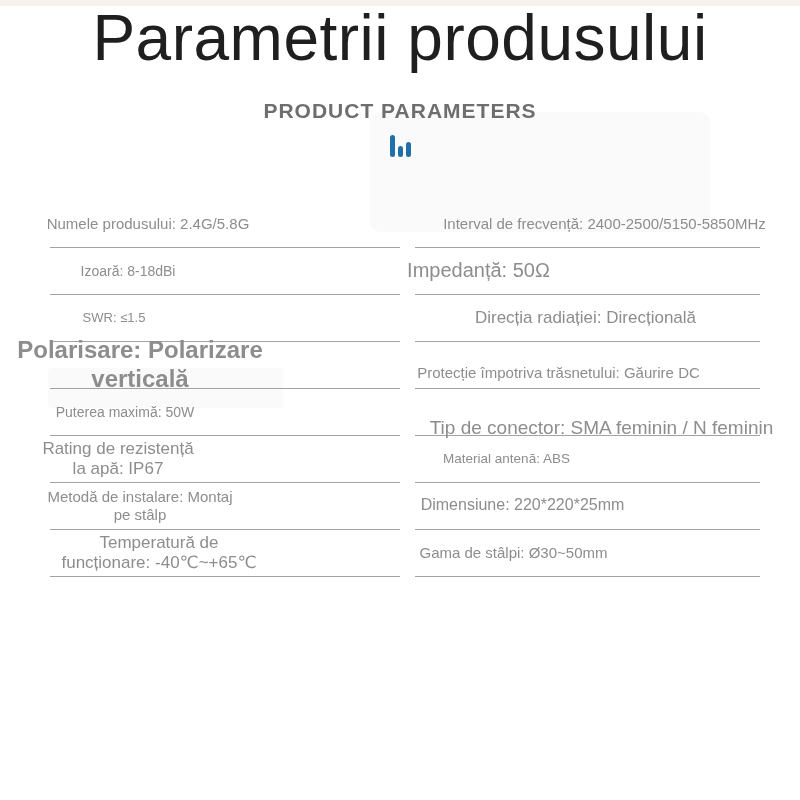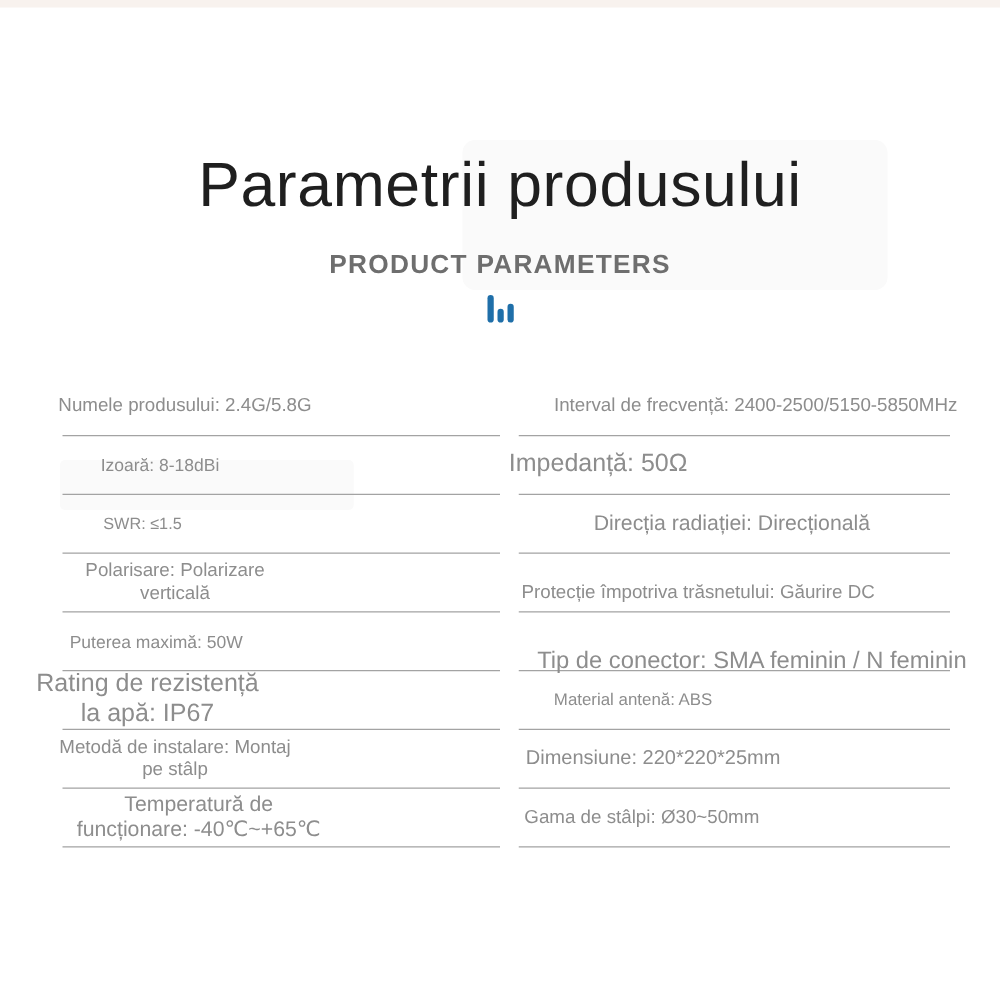--- a/index.html
+++ b/index.html
@@ -17,22 +17,21 @@
   
   .artifact{
     position:absolute;background:#fafafa;border-radius:10px;
   }
   .art-title{left:370px;top:112px;width:340px;height:120px;}
   .art-izo{left:48px;top:368px;width:235px;height:40px;border-radius:4px;}
 
   .header{position:relative;text-align:center;}
   .page-title{
     margin:0;
-    padding-top:118px;
-    font-size:50px;
+    font-size:64px;
     font-weight:400;
     color:#1f1f1f;
     letter-spacing:0.5px;
     line-height:1.2;
   }
   .page-subtitle{
     margin:0;
     margin-top:22px;
     font-size:21px;
     font-weight:700;
@@ -67,23 +66,23 @@
     line-height:1.18;
     overflow:visible;
   }
   .cell.left{flex:0 0 350px;}
   .cell.right{flex:1 1 auto;}
 
   
   .lc1 span{font-size:15px;transform:translateX(-77px);}
   .lc2 span{font-size:14px;transform:translateX(-97px);}
   .lc3 span{font-size:13px;transform:translateX(-111px);}
-  .lc4 span{font-size:15px;transform:translateX(-85px);}
+  .lc4 span{font-size:24px;transform:translateX(-85px);font-weight:bold;}
   .lc5 span{font-size:14px;transform:translateX(-100px);}
-  .lc6 span{font-size:20px;transform:translateX(-107px);}
+  .lc6 span{font-size:17px;transform:translateX(-107px);}
   .lc7 span{font-size:15px;transform:translateX(-85px);}
   .lc8 span{font-size:17px;transform:translateX(-66px);}
   .rc1 span{font-size:15px;transform:translateX(17px);}
   .rc2 span{font-size:20px;transform:translateX(-109px);}
   .rc3 span{font-size:17px;transform:translateX(-2px);}
   .rc4 span{font-size:15px;transform:translateX(-29px);margin-top:16px;}
   .rc5 span{font-size:19px;transform:translateX(14px);margin-top:32px;}
   .rc6 span{font-size:13.5px;transform:translateX(-81px);}
   .rc7 span{font-size:16px;transform:translateX(-65px);}
   .rc8 span{font-size:15px;transform:translateX(-74px);}

